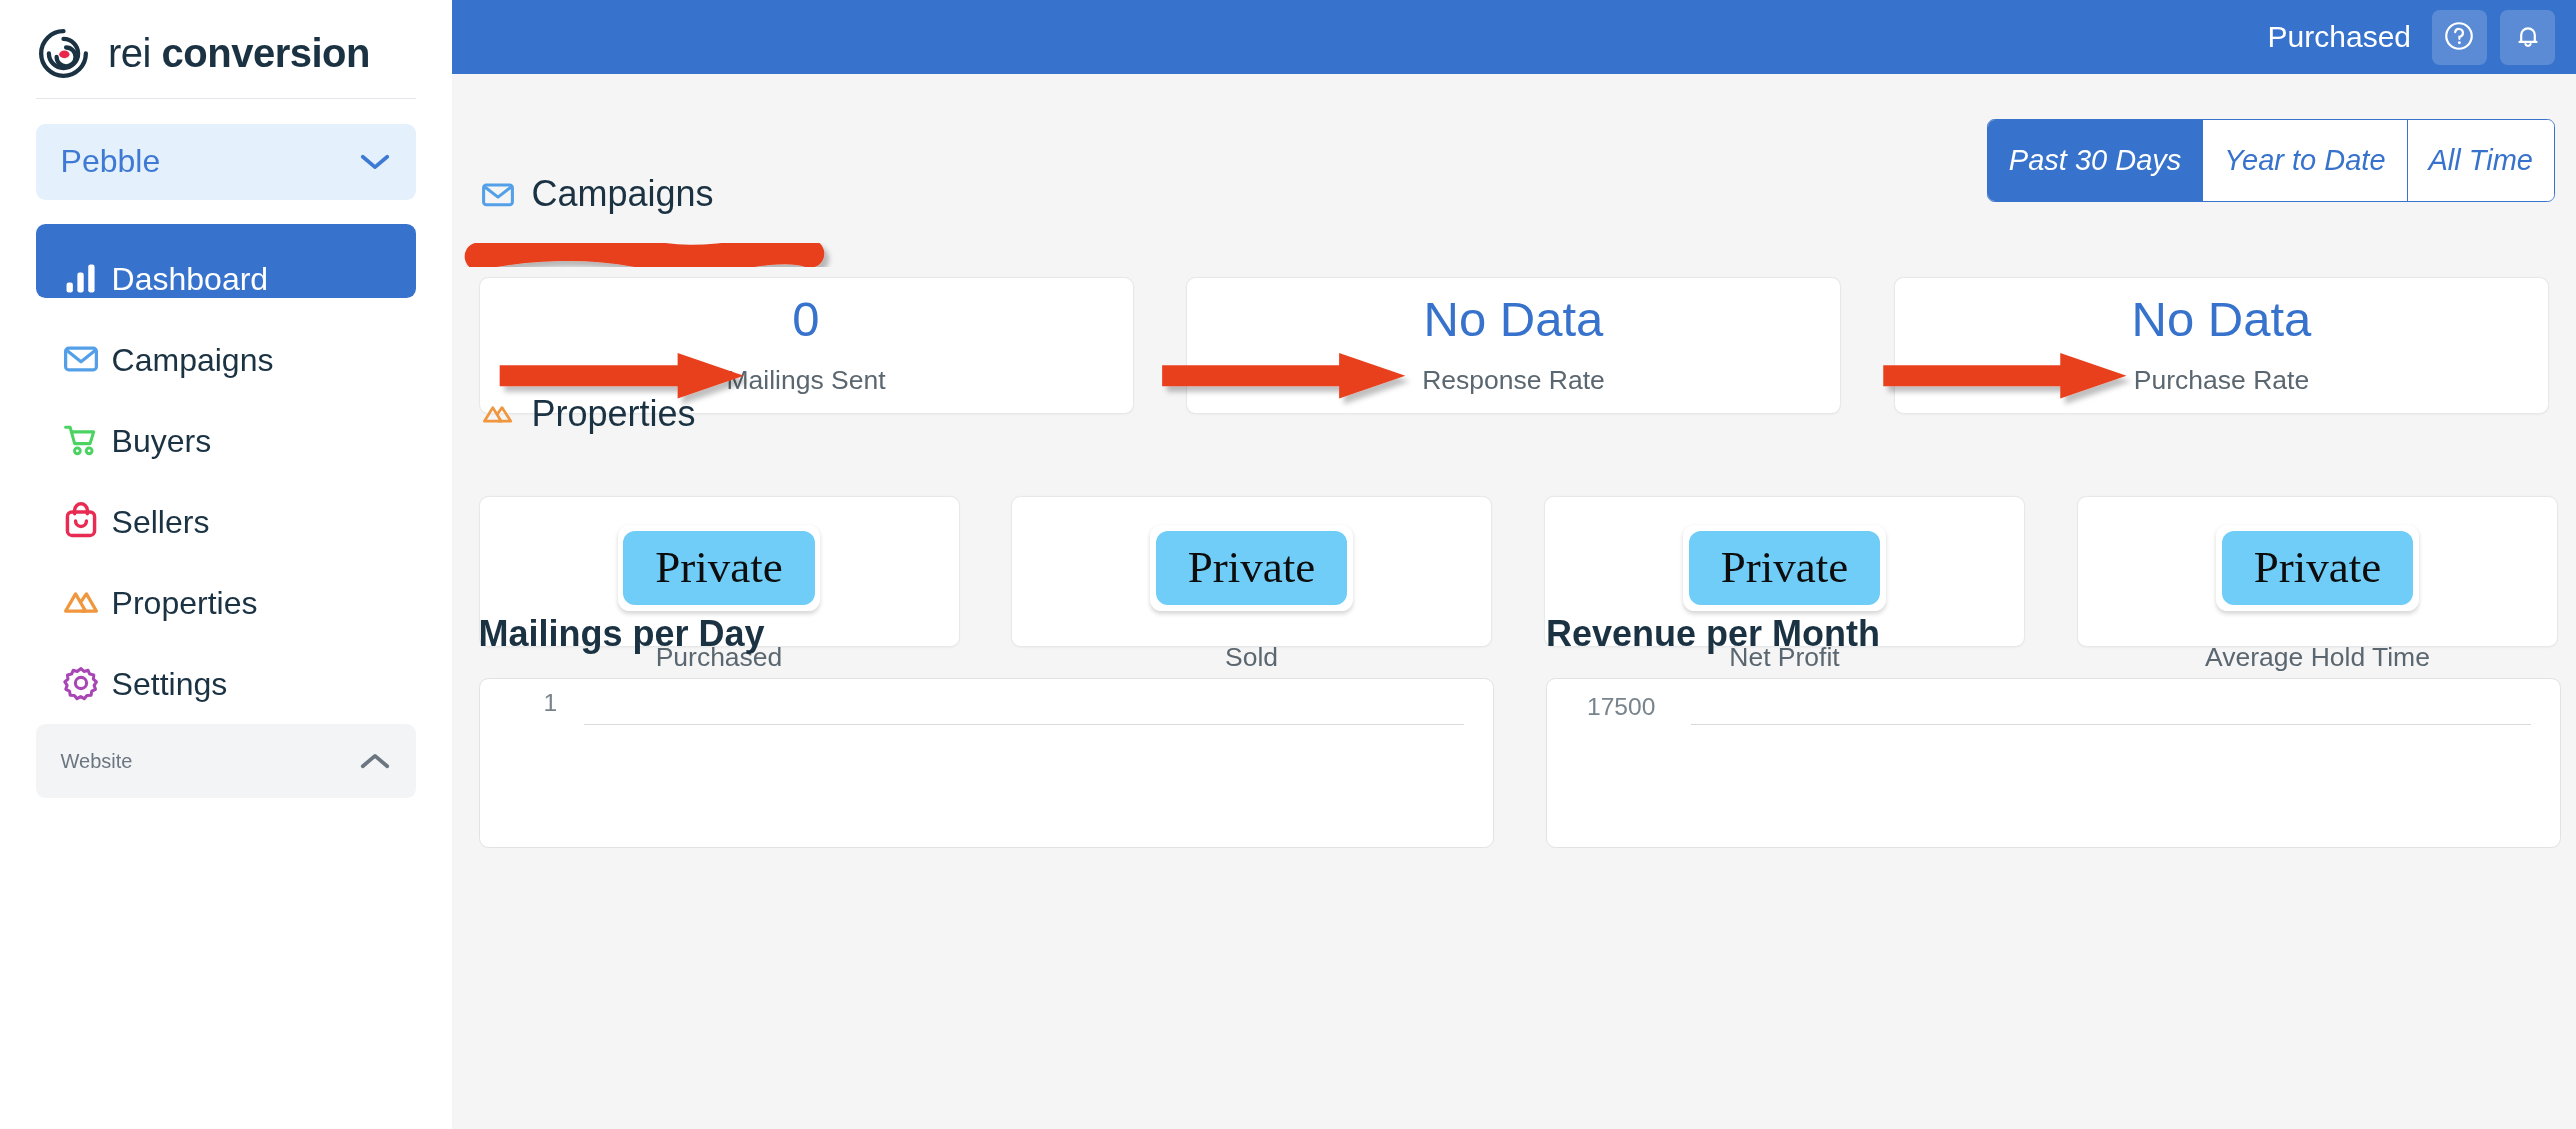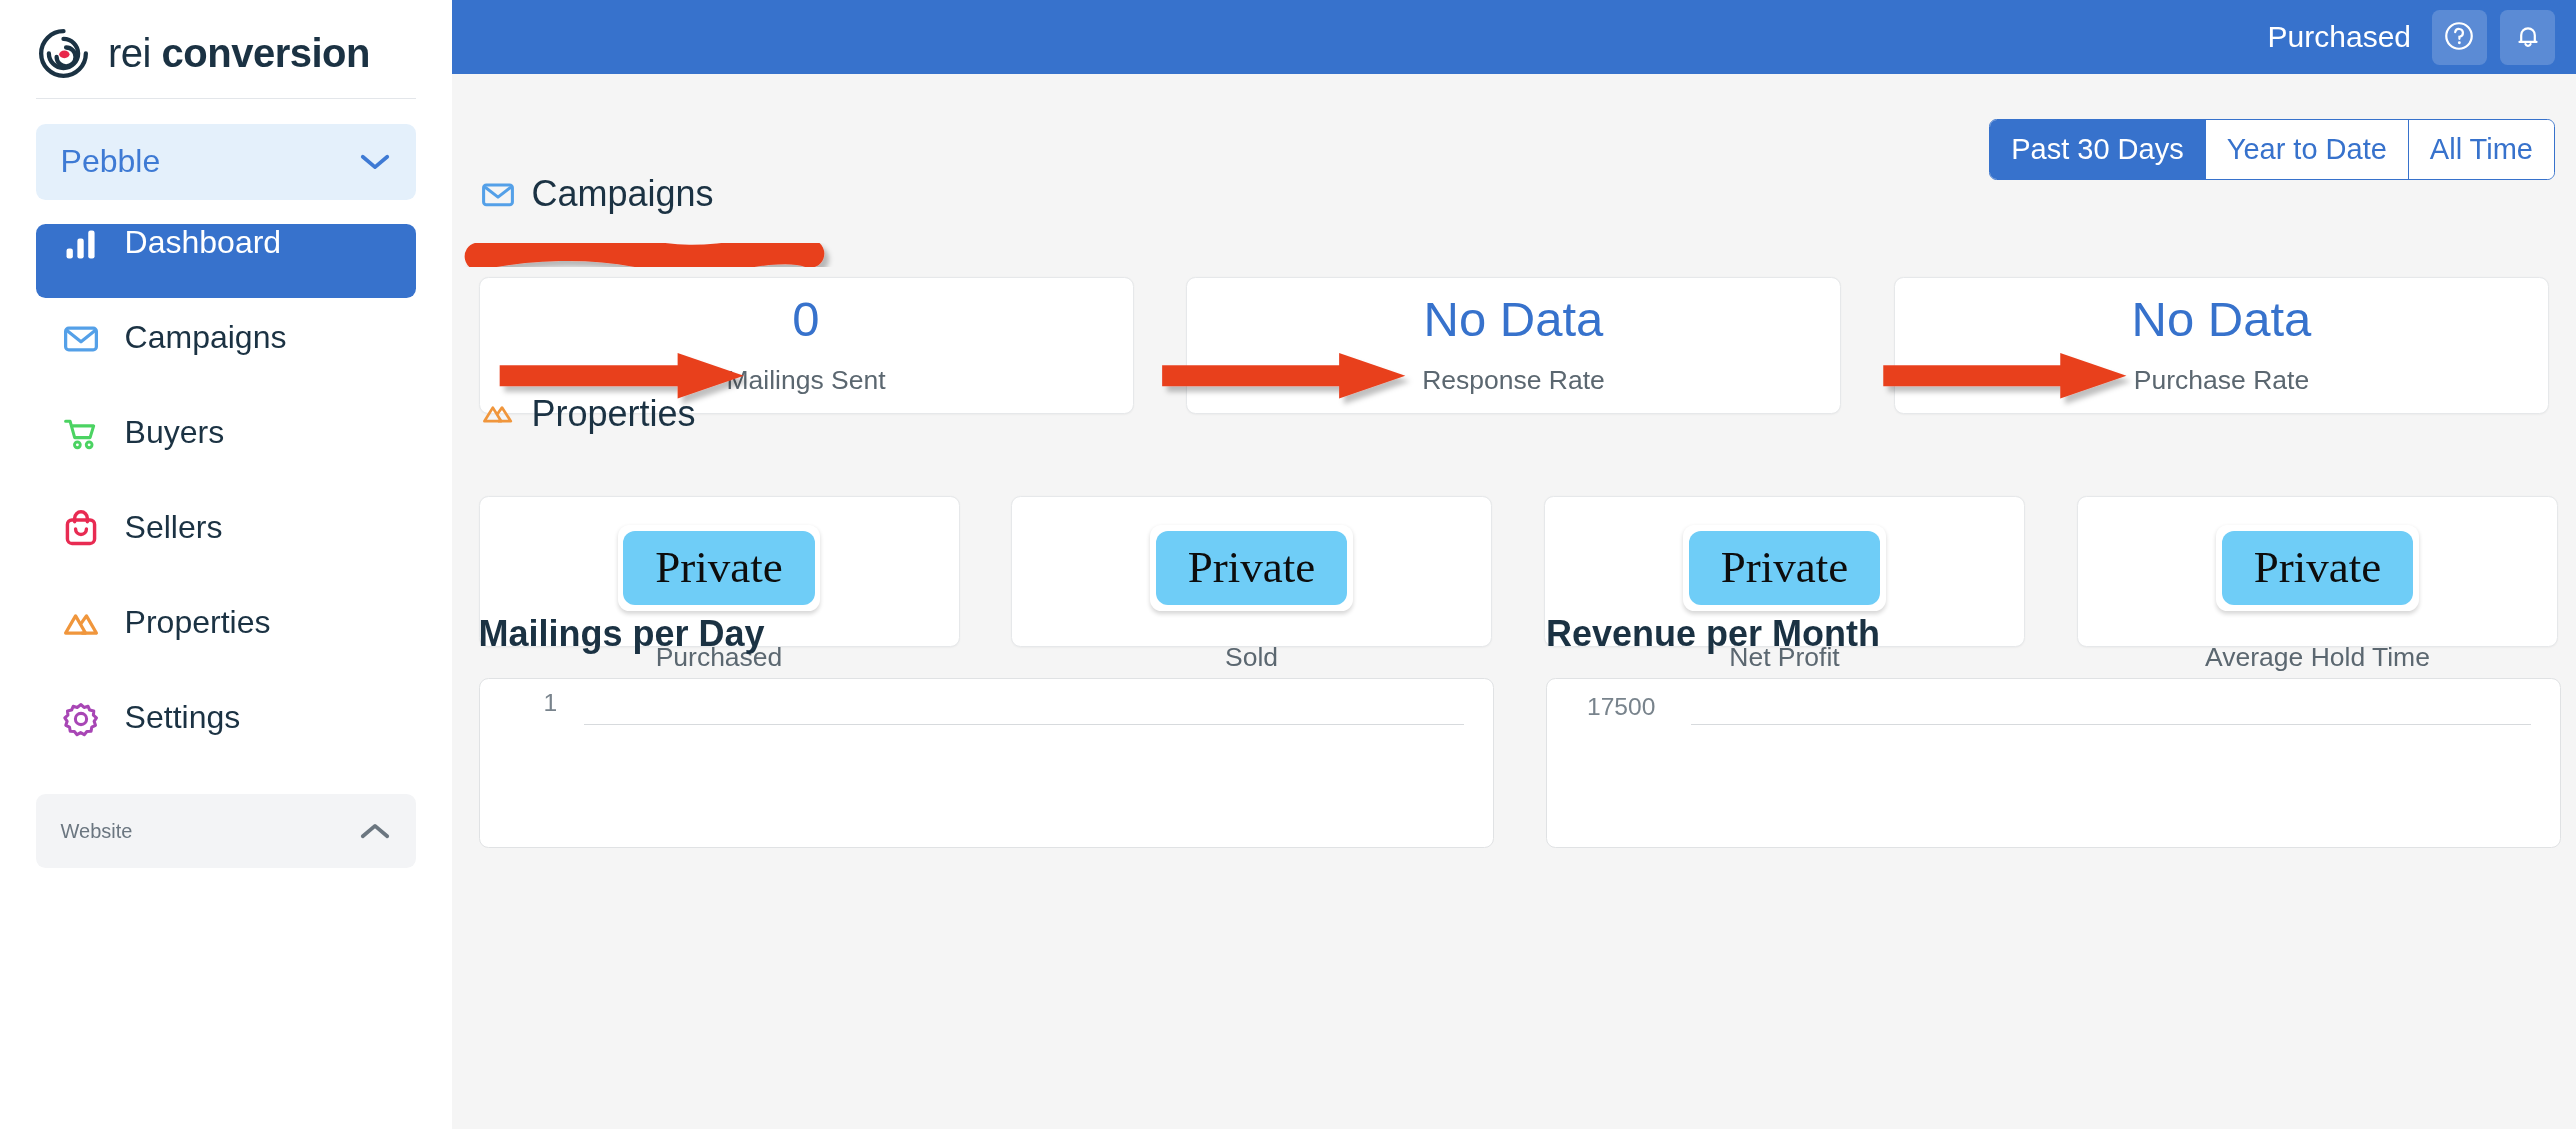--- a/index.html
+++ b/index.html
@@ -29,22 +29,22 @@
     height: 76px; background: #e4f0fb; border-radius: 9.5px;
     display: flex; align-items: center; justify-content: space-between;
     padding: 0 24.6px; cursor: pointer;
   }
   .account-name { font-size: 32px; color: #3e7ad4; }
   .chev { width: 32px; height: 19px; }
 
   .nav { margin-top: 24.6px; }
   .nav-item {
     height: 74px; border-radius: 9.5px;
-    display: flex; align-items: flex-start; gap: 24px;
-    padding: 0 24.6px; margin-bottom: 21px; cursor: pointer;
+    display: flex; align-items: flex-end; gap: 11px;
+    padding: 0 24.6px; margin-bottom: 7px; cursor: pointer;
   }
   .nav-item.active { background: #3772cc; }
   .nav-icon { width: 40px; height: 40px; flex: 0 0 40px; display: flex; align-items: center; justify-content: center; }
   .nav-label { font-size: 32px; color: #1b3243; white-space: nowrap; }
   .nav-item.active .nav-label { color: #ffffff; }
 
   .section-toggle {
     height: 74px; border-radius: 9.5px; background: #f3f4f6;
     display: flex; align-items: center; justify-content: space-between;
     padding: 0 24.6px; margin-top: 21px; cursor: pointer;
@@ -70,23 +70,24 @@
     position: absolute; left: 452px; top: 74px;
     width: 2124px; height: 1056px; background: #f5f5f5;
   }
 
   .range-toggle {
     position: absolute; right: 21px; top: 45px;
     display: flex; border-radius: 7.6px; overflow: hidden;
     border: 0.9px solid #3772cc;
   }
   .range-btn {
-    font-size: 29px; padding: 13px 21px; cursor: pointer;
+    font-size: 29px; padding: 24px 21px; cursor: pointer;
     background: #ffffff; color: #3772cc; border-right: 0.9px solid #3772cc;
     white-space: nowrap;
+    font-style: italic;
   }
   .range-btn:last-child { border-right: none; }
   .range-btn.selected { background: #3772cc; color: #ffffff; }
 
   .sec-head { display: flex; align-items: center; gap: 15px; }
   .sec-head-icon { width: 38px; height: 38px; display:flex; align-items:center; justify-content:center; }
   .sec-head-title { font-size: 36px; color: #1b3243; }
   .stat-card {
     background: #ffffff; border: 0.9px solid #e6e8ea; border-radius: 9.5px;
     display: flex; flex-direction: column; align-items: center; justify-content: center;

